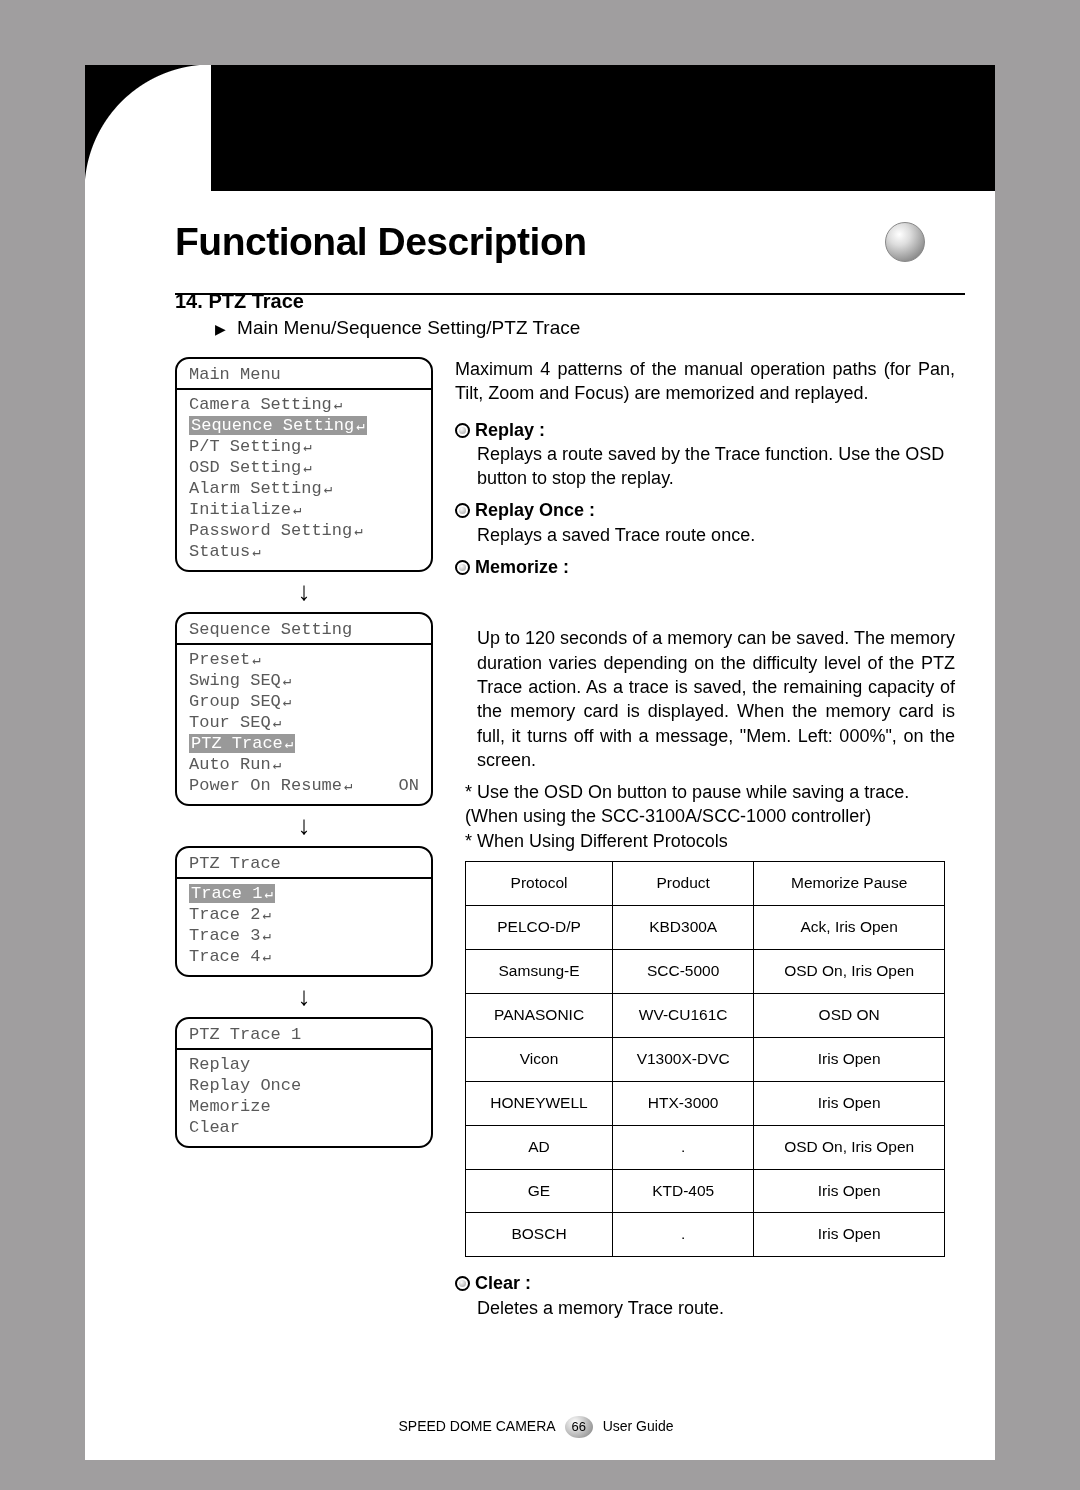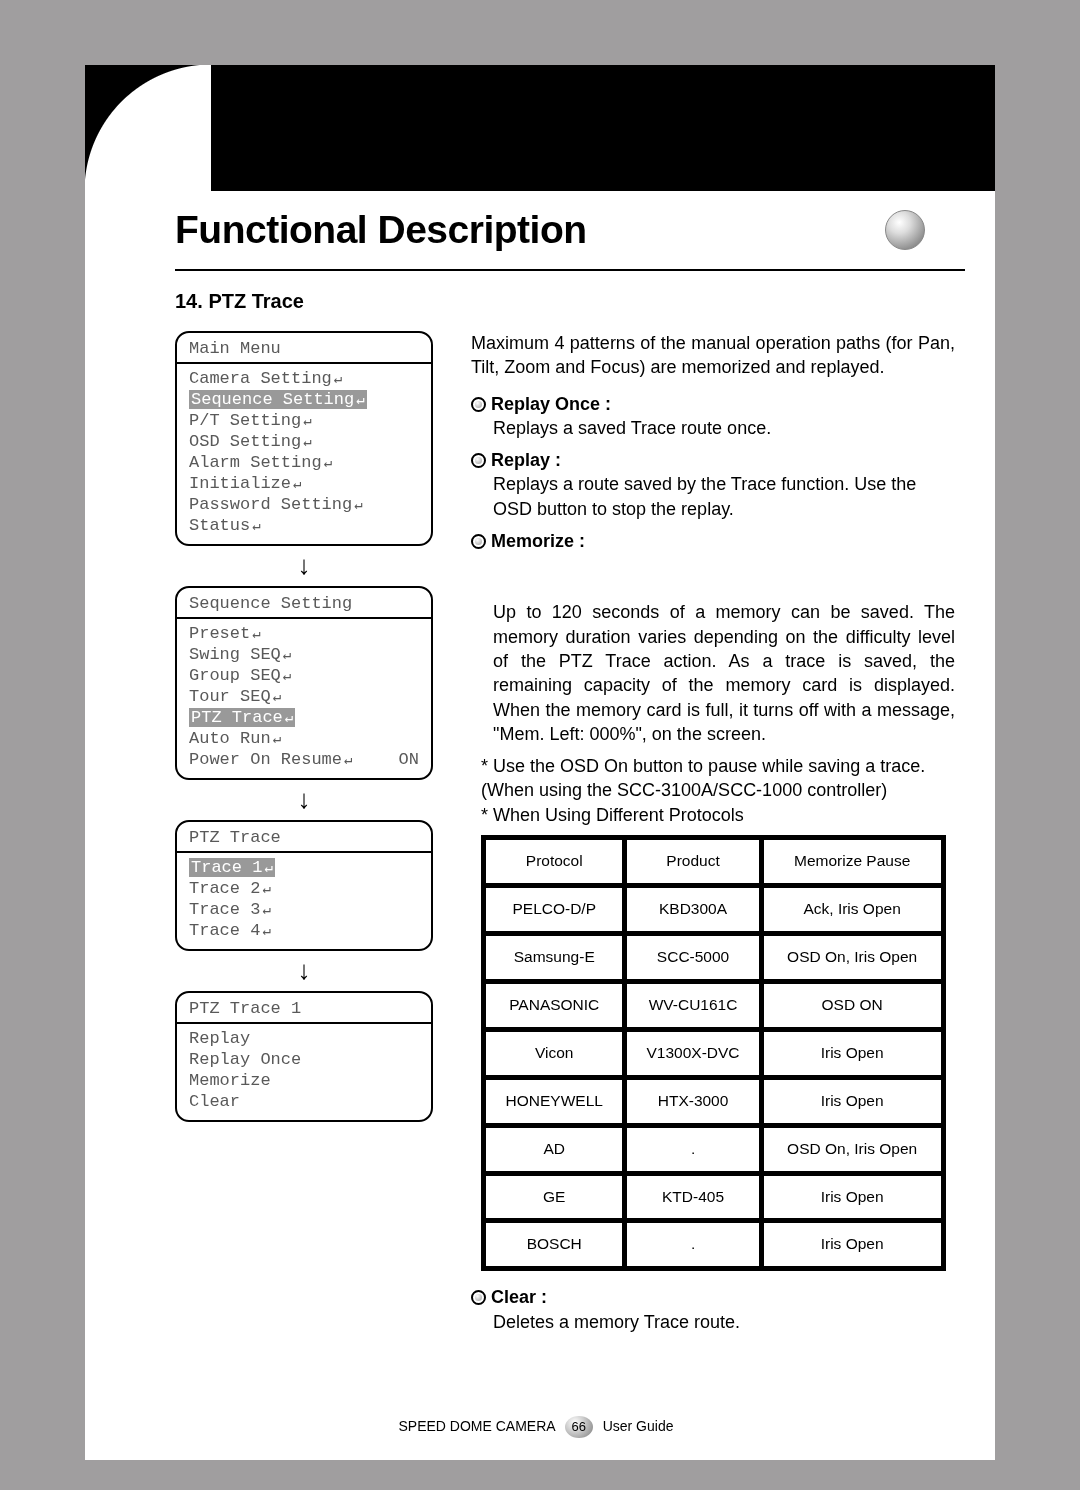--- a/index.html
+++ b/index.html
@@ -36,21 +36,21 @@
     top: 0;
     width: 126px;
     height: 126px;
     background: radial-gradient(circle at 126px 126px, #fff 126px, #000 127px);
   }
   .heading-bar {
     position: absolute;
     top: 126px;
     left: 90px;
     right: 30px;
-    height: 80px;
+    height: 104px;
     display: flex;
     align-items: center;
     justify-content: space-between;
     border-bottom: 2px solid #000;
   }
   .heading-bar h1 {
     font-size: 39px;
     font-weight: bold;
     margin: 0;
     color: #000;
@@ -70,21 +70,21 @@
     right: 40px;
     bottom: 60px;
     font-size: 18px;
   }
   .sec-title { font-weight: bold; font-size: 20px; margin: 0 0 4px 0; }
   .breadcrumb { margin-left: 40px; font-size: 19px; }
   .breadcrumb .tri { font-size: 14px; margin-right: 6px; }
   .columns {
     display: flex;
     margin-top: 18px;
-    gap: 38px;
+    gap: 22px;
   }
   .left-col { width: 258px; flex-shrink: 0; }
   .right-col { flex: 1; font-size: 18px; line-height: 1.35; }
   .menu-box {
     border: 2px solid #000;
     border-radius: 14px;
     font-family: "Andale Mono","Courier New",monospace;
     font-size: 17px;
     overflow: hidden;
     margin-bottom: 6px;
@@ -140,21 +140,21 @@
   }
   .bullet-body { margin-left: 22px; }
   .star-note { margin-left: 10px; }
   .proto-table {
     border-collapse: collapse;
     font-size: 15.5px;
     margin: 8px 0 14px 10px;
     width: 96%;
   }
   .proto-table th, .proto-table td {
-    border: 5px solid #000000;
+    border: 1px solid #000000;
     padding: 11px 6px;
     text-align: center;
     white-space: nowrap;
   }
   .proto-table th { font-weight: normal; }
   .footer {
     position: absolute;
     bottom: 22px;
     left: 0; right: 8px;
     text-align: center;
@@ -182,20 +182,24 @@
 
     <div class="heading-bar">
       <h1>Functional Description</h1>
       <div class="sphere"></div>
     </div>
 
     <div class="content">
       <div class="sec-title">
         <span>14.</span> <span>PTZ Trace</span>
       </div>
+      <div class="breadcrumb">
+        <span class="tri">▶</span>
+        <span>Main Menu/Sequence Setting/PTZ Trace</span>
+      </div>
 
       <div class="columns">
 
         <div class="left-col">
           <div class="menu-box">
             <div class="mtitle">Main Menu</div>
             <div class="mitems" id="menu-main">
                 <div class="mrow">
                   <span class="lab">Camera Setting<span class="menter"></span></span>
                 </div>
@@ -288,27 +292,27 @@
                   <span class="lab">Clear</span>
                 </div>
               </div>
           </div>
         </div>
 
         <div class="right-col">
           <p class="justify">Maximum 4 patterns of the manual operation paths (for Pan, Tilt, Zoom and Focus) are memorized and replayed.</p>
 
           <div class="bullet-sec">
+            <div class="bullet-head"><span class="ring"></span><span>Replay :</span></div>
+            <div class="bullet-body">Replays a route saved by the Trace function. Use the OSD button to stop the replay.</div>
+          </div>
+
+          <div class="bullet-sec">
             <div class="bullet-head"><span class="ring"></span><span>Replay Once :</span></div>
             <div class="bullet-body">Replays a saved Trace route once.</div>
-          </div>
-
-          <div class="bullet-sec">
-            <div class="bullet-head"><span class="ring"></span><span>Replay :</span></div>
-            <div class="bullet-body">Replays a route saved by the Trace function. Use the OSD button to stop the replay.</div>
           </div>
 
           <div class="bullet-sec">
             <div class="bullet-head"><span class="ring"></span><span>Memorize :</span></div>
             <div class="bullet-body justify">Up to 120 seconds of a memory can be saved. The memory duration varies depending on the difficulty level of the PTZ Trace action.  As a trace is saved, the remaining capacity of the memory card is displayed. When the memory card is full, it turns off with a message, "Mem. Left: 000%", on the screen.</div>
           </div>
 
           <div class="star-note">
             <div>* Use the OSD On button to pause while saving a trace.</div>
             <div>  (When using the SCC-3100A/SCC-1000 controller)</div>

